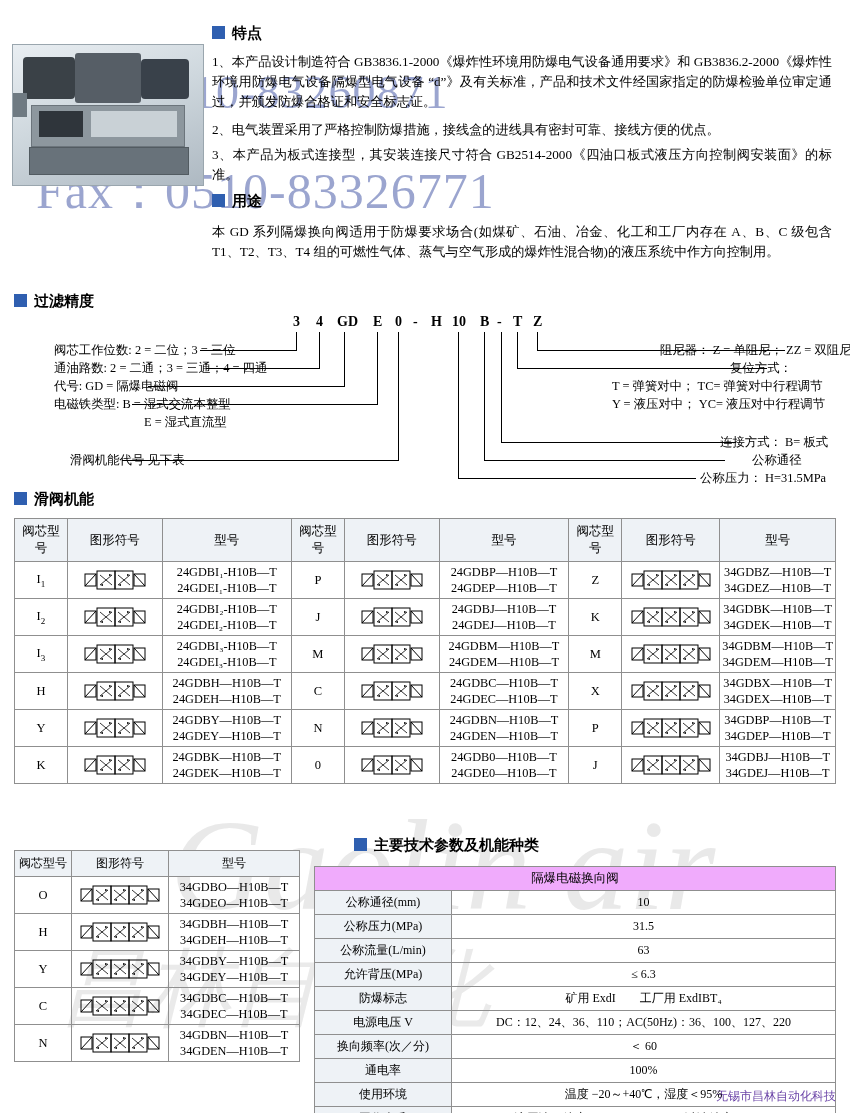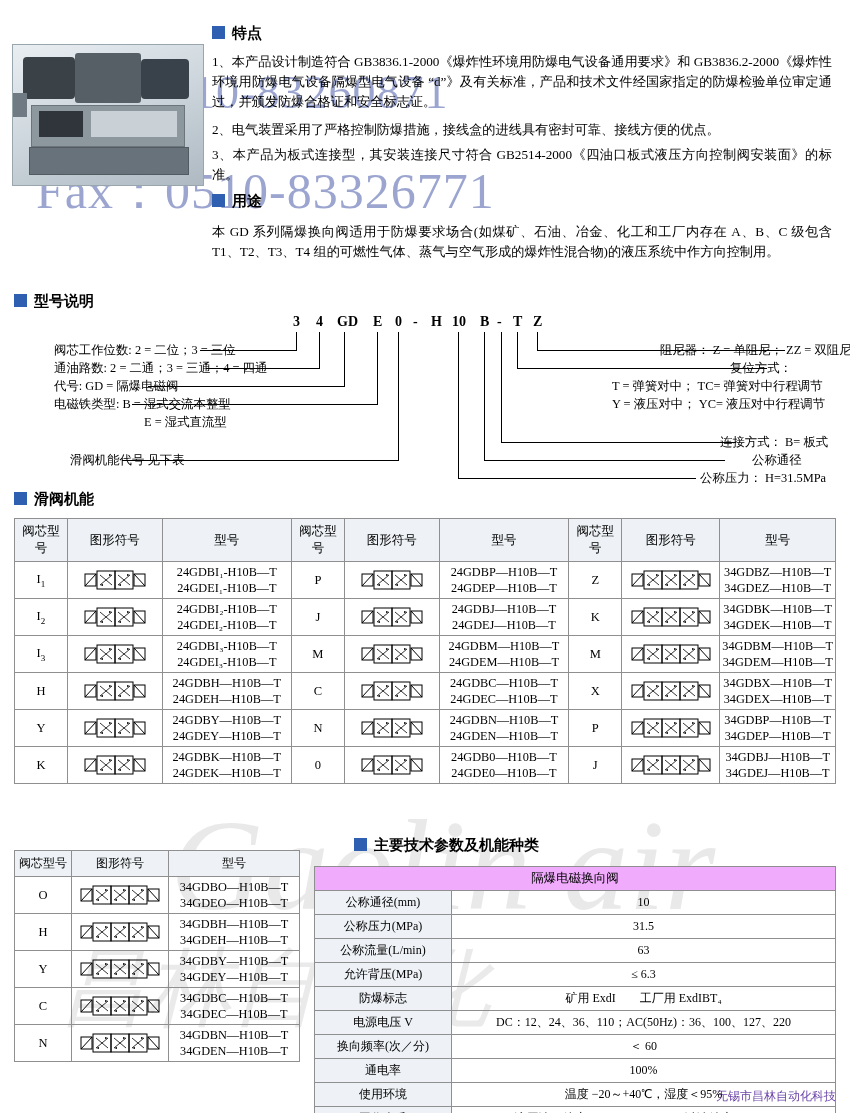--- a/index.html
+++ b/index.html
@@ -126,21 +126,21 @@
   <div class="para" style="left:212px;top:52px;width:620px;">1、本产品设计制造符合 GB3836.1-2000《爆炸性环境用防爆电气设备通用要求》和 GB3836.2-2000《爆炸性环境用防爆电气设备隔爆型电气设备 “d”》及有关标准，产品和技术文件经国家指定的防爆检验单位审定通过，并颁发防爆合格证和安全标志证。</div>
   <div class="para" style="left:212px;top:120px;width:620px;">2、电气装置采用了严格控制防爆措施，接线盒的进线具有密封可靠、接线方便的优点。</div>
   <div class="para" style="left:212px;top:145px;width:620px;">3、本产品为板式连接型，其安装连接尺寸符合 GB2514-2000《四油口板式液压方向控制阀安装面》的标准。</div>
 
   <div class="sec-h" style="left:212px;top:192px;">
     <span class="sq"></span><span>用途</span>
   </div>
   <div class="para" style="left:212px;top:222px;width:620px;">本 GD 系列隔爆换向阀适用于防爆要求场合(如煤矿、石油、冶金、化工和工厂内存在 A、B、C 级包含 T1、T2、T3、T4 组的可燃性气体、蒸气与空气形成的爆炸性混合物)的液压系统中作方向控制用。</div>
 
   <div class="sec-h" style="left:14px;top:292px;">
-    <span class="sq"></span><span>型号说明</span>
+    <span class="sq"></span><span>过滤精度</span>
   </div>
 
   <div class="codeline" style="left:293px;top:314px;">3</div>
   <div class="codeline" style="left:316px;top:314px;">4</div>
   <div class="codeline" style="left:337px;top:314px;">GD</div>
   <div class="codeline" style="left:373px;top:314px;">E</div>
   <div class="codeline" style="left:395px;top:314px;">0</div>
   <div class="codeline" style="left:413px;top:314px;">-</div>
   <div class="codeline" style="left:431px;top:314px;">H</div>
   <div class="codeline" style="left:452px;top:314px;">10</div>

